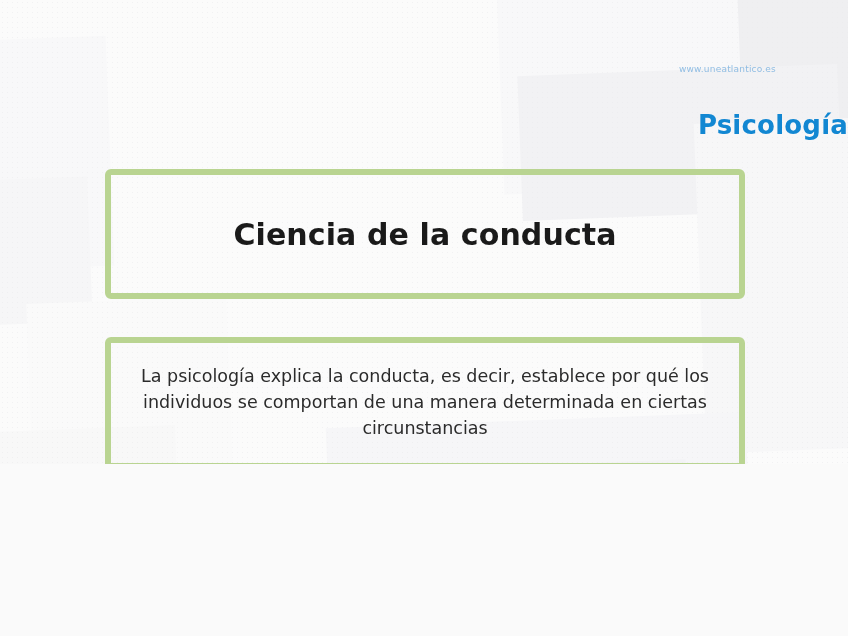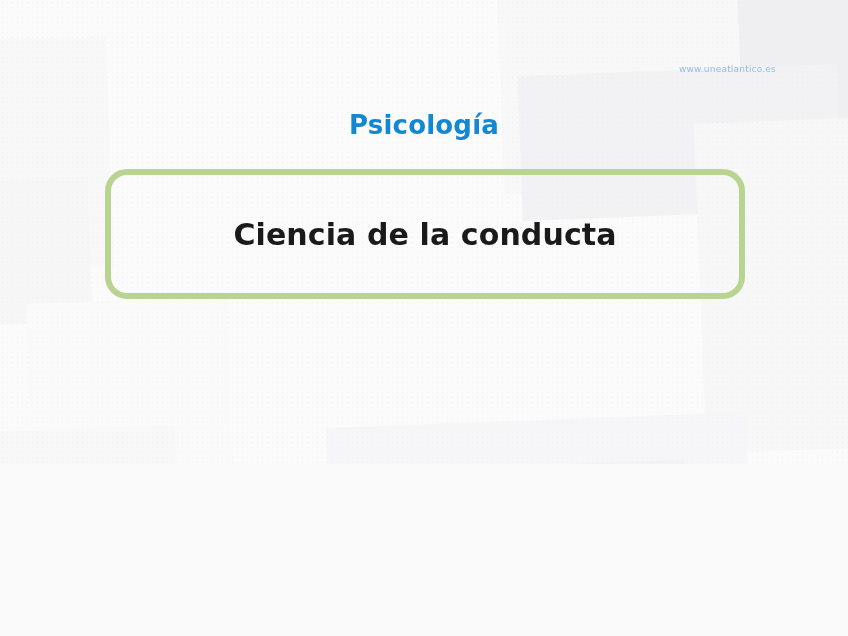--- a/index.html
+++ b/index.html
@@ -120,34 +120,34 @@
     opacity: 0.85;
     white-space: nowrap;
   }
 
   
   #title {
     position: absolute;
     left: 0;
     top: 110px;
     width: 848px;
-    text-align: center;
+    text-align: right;
     font-family: "DejaVu Sans", sans-serif;
     font-size: 26px;
     font-weight: bold;
     color: #1287d2;
     letter-spacing: 0.2px;
   }
 
   
   .rbox {
     position: absolute;
     box-sizing: border-box;
     border: 6px solid #b9d491;
-    border-radius: 22px;
+    border-radius: 6px;
     background: transparent;
     display: flex;
     align-items: center;
     justify-content: center;
   }
   #heading-box {
     left: 105px;
     top: 169px;
     width: 640px;
     height: 130px;
@@ -197,14 +197,17 @@
   </div>
 
   <div id="watermark">www.uneatlantico.es</div>
 
   <div id="title">Psicología</div>
 
   <div id="heading-box" class="rbox">
     <div id="heading-text">Ciencia de la conducta</div>
   </div>
 
+  <div id="body-box" class="rbox">
+    <div id="body-text">La psicología explica la conducta, es decir, establece por qué los individuos se comportan de una manera determinada en ciertas circunstancias</div>
+  </div>
 
 </div>
 
 </body></html>

